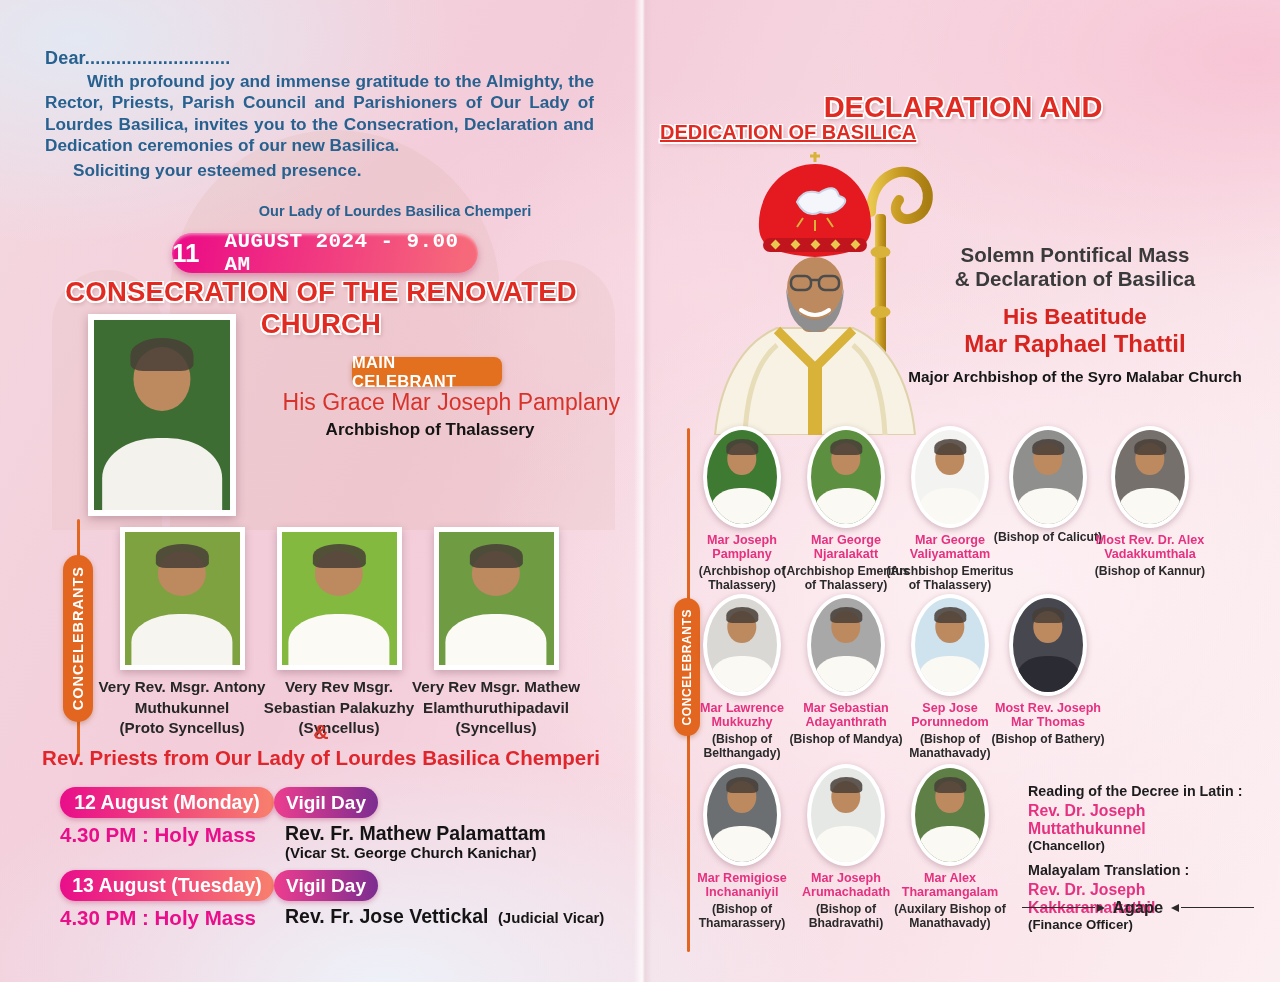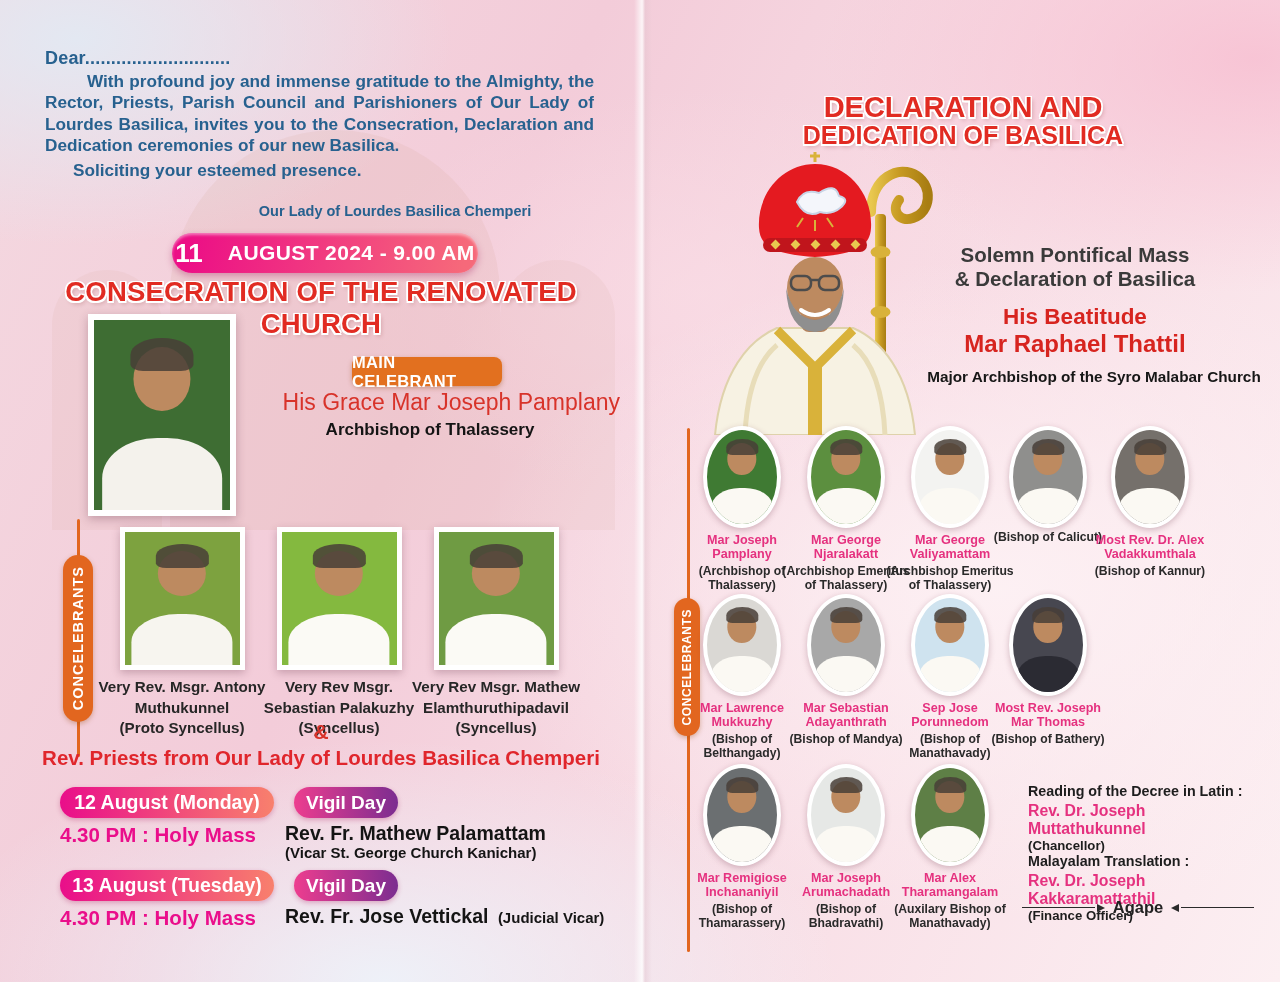--- a/index.html
+++ b/index.html
@@ -26,30 +26,30 @@
   .intro{left:45px;top:71px;width:549px;font-size:17.2px;line-height:21.4px;font-weight:bold;text-align:justify;text-indent:42px;margin:0;}
   .soliciting{left:73px;top:160px;font-size:17.2px;font-weight:bold;}
   .signoff-by{left:230px;top:182px;width:330px;text-align:center;font-size:18px;font-weight:bold;}
   .signoff-org{left:230px;top:203px;width:330px;text-align:center;font-size:14.5px;font-weight:bold;}
 
   .date-pill{display:flex;align-items:center;justify-content:center;border-radius:24px;
     background:linear-gradient(100deg,#ec0e86 5%,#f6697a 95%);
     box-shadow:0 3px 7px rgba(160,20,90,.35), inset 0 2px 3px rgba(255,255,255,.45);color:#fff;font-weight:bold;}
   .pill-11{left:172px;top:233px;width:306px;height:40px;}
   .pill-11 .num{font-size:26px;}
-  .pill-11 .rest{font-size:21px;margin-left:25px;letter-spacing:.4px;}
+  .pill-11 .rest{font-size:21px;margin-left:25px;letter-spacing:.4px;font-family:Liberation Mono, monospace;}
   .pill-14{left:767px;top:32px;width:383px;height:44px;}
   .pill-14 .num{font-size:29px;}
   .pill-14 .rest{font-size:24px;margin-left:8px;letter-spacing:.4px;}
 
   .outline-red{color:#e12b22;font-weight:bold;
     text-shadow:-1.5px -1.5px 0 #fff,1.5px -1.5px 0 #fff,-1.5px 1.5px 0 #fff,1.5px 1.5px 0 #fff,0 -1.5px 0 #fff,0 1.5px 0 #fff,-1.5px 0 0 #fff,1.5px 0 0 #fff,2px 3px 4px rgba(120,20,20,.25);}
   .l-title{left:18px;top:276px;width:606px;text-align:center;font-size:27.5px;letter-spacing:.2px;}
   .r-title1{left:660px;top:91px;width:606px;text-align:center;font-size:29px;}
-  .r-title2{left:660px;top:121px;width:606px;text-align:center;font-size:25px;}
+  .r-title2{left:660px;top:121px;width:606px;text-align:left;font-size:20px;text-decoration:underline;}
 
   
   .avatar{position:relative;overflow:hidden;background:#7da23f;}
   .av-head{position:absolute;left:50%;top:14%;width:42%;height:34%;transform:translateX(-50%);border-radius:50%;background:#bd8a60;}
   .av-head::before{content:"";position:absolute;left:-5%;top:-14%;width:110%;height:52%;border-radius:50% 50% 20% 20%;background:rgba(72,62,55,.85);}
   .av-body{position:absolute;left:50%;bottom:-8%;width:88%;height:46%;transform:translateX(-50%);border-radius:46% 46% 0 0;background:#faf8f1;}
   .main-photo{left:88px;top:314px;width:148px;height:202px;border:6px solid #fff;box-shadow:0 3px 9px rgba(90,40,60,.3);}
   .lphoto{width:125px;height:143px;border:5px solid #fff;box-shadow:0 3px 8px rgba(90,40,60,.28);margin:0 auto;}
   .oval{width:78px;height:102px;border:4px solid #fff;border-radius:50%;box-shadow:0 2px 6px rgba(100,40,60,.28);margin:0 auto;z-index:3;}
 
@@ -74,54 +74,54 @@
   .lc0{left:93px;top:527px;}.lc1{left:250px;top:527px;}.lc2{left:407px;top:527px;}
   .lname{margin-top:7px;font-size:15.2px;font-weight:bold;color:#262626;line-height:1.35;}
   .lrole{font-size:15.2px;font-weight:bold;color:#262626;line-height:1.35;}
 
   .amp{left:18px;top:720px;width:606px;text-align:center;font-size:21px;font-weight:bold;color:#d8332a;}
   .rev-priests{left:18px;top:746px;width:606px;text-align:center;font-size:20.5px;font-weight:bold;color:#e0262c;}
 
   
   .sched{left:60px;width:560px;}
   .s1{top:787px;}.s2{top:870px;}
-  .sline1{display:flex;gap:20px;align-items:center;}
+  .sline1{display:flex;gap:0;align-items:center;}
   .spill{height:31px;border-radius:16px;display:flex;align-items:center;justify-content:center;color:#fff;font-weight:bold;font-size:19.5px;
     background:linear-gradient(90deg,#e90e8a,#f8806d);box-shadow:0 2px 5px rgba(170,20,90,.3);}
   .spill.date{width:214px;}
   .spill.vigil{width:104px;font-size:19px;background:linear-gradient(90deg,#ed3d8f,#7c2d90);}
   .sline2{display:flex;margin-top:5px;}
   .stime{width:225px;font-size:20.5px;font-weight:bold;color:#ea0e8b;}
   .scel{font-size:19.5px;font-weight:bold;color:#141414;line-height:1.1;}
   .ssub{font-size:15px;font-weight:bold;color:#141414;}
   .inline-sub .scel,.inline-sub .ssub{display:inline;}
   .inline-sub .ssub{margin-left:5px;}
 
   
   .mass1{left:930px;top:243px;width:290px;text-align:center;font-size:20.5px;font-weight:bold;color:#3a3a3a;}
   .mass2{left:930px;top:267px;width:290px;text-align:center;font-size:20.5px;font-weight:bold;color:#3a3a3a;}
   .beat1{left:930px;top:304px;width:290px;text-align:center;font-size:22.5px;font-weight:bold;color:#d7241f;}
   .beat2{left:930px;top:330px;width:290px;text-align:center;font-size:24px;font-weight:bold;color:#d7241f;}
-  .beat-role{left:905px;top:368px;width:340px;text-align:center;font-size:15.3px;font-weight:bold;color:#161616;margin-left:19px;}
+  .beat-role{left:905px;top:368px;width:340px;text-align:center;font-size:15.3px;font-weight:bold;color:#161616;}
 
   .bishop-svg{left:685px;top:150px;width:265px;height:285px;z-index:2;}
 
   
   .rcell{width:130px;text-align:center;z-index:3;}
   .rname{margin-top:5px;font-size:12.6px;font-weight:bold;color:#e5317f;line-height:1.15;}
   .rrole{margin-top:2px;font-size:12.2px;font-weight:bold;color:#2a2a2a;line-height:1.18;}
   .rr1{top:426px;}.rr2{top:594px;}.rr3{top:764px;}
   .cc0{left:677px;}.cc1{left:781px;}.cc2{left:885px;}.cc3{left:983px;}.cc4{left:1085px;}
 
   
   .decree{left:1028px;top:783px;width:222px;}
   .dlabel{font-size:14.3px;font-weight:bold;color:#1d1d1d;}
   .dname{margin-top:3px;font-size:15.8px;font-weight:bold;color:#e5317f;}
   .dsub{font-size:13.2px;font-weight:bold;color:#1d1d1d;}
-  .dlabel2{}
+  .dlabel2{margin-top:9px;}
   .agape{left:1022px;top:898px;width:232px;display:flex;align-items:center;}
   .aline{flex:1;height:1.6px;background:#2a2a2a;}
   .atri-r{width:0;height:0;border-left:8px solid #2a2a2a;border-top:4px solid transparent;border-bottom:4px solid transparent;margin-left:2px;}
   .atri-l{width:0;height:0;border-right:8px solid #2a2a2a;border-top:4px solid transparent;border-bottom:4px solid transparent;margin-right:2px;}
   .aword{margin:0 8px;font-size:16.5px;font-weight:bold;color:#222;}
 </style>
 </head>
 <body>
 
 <div class="poster">

